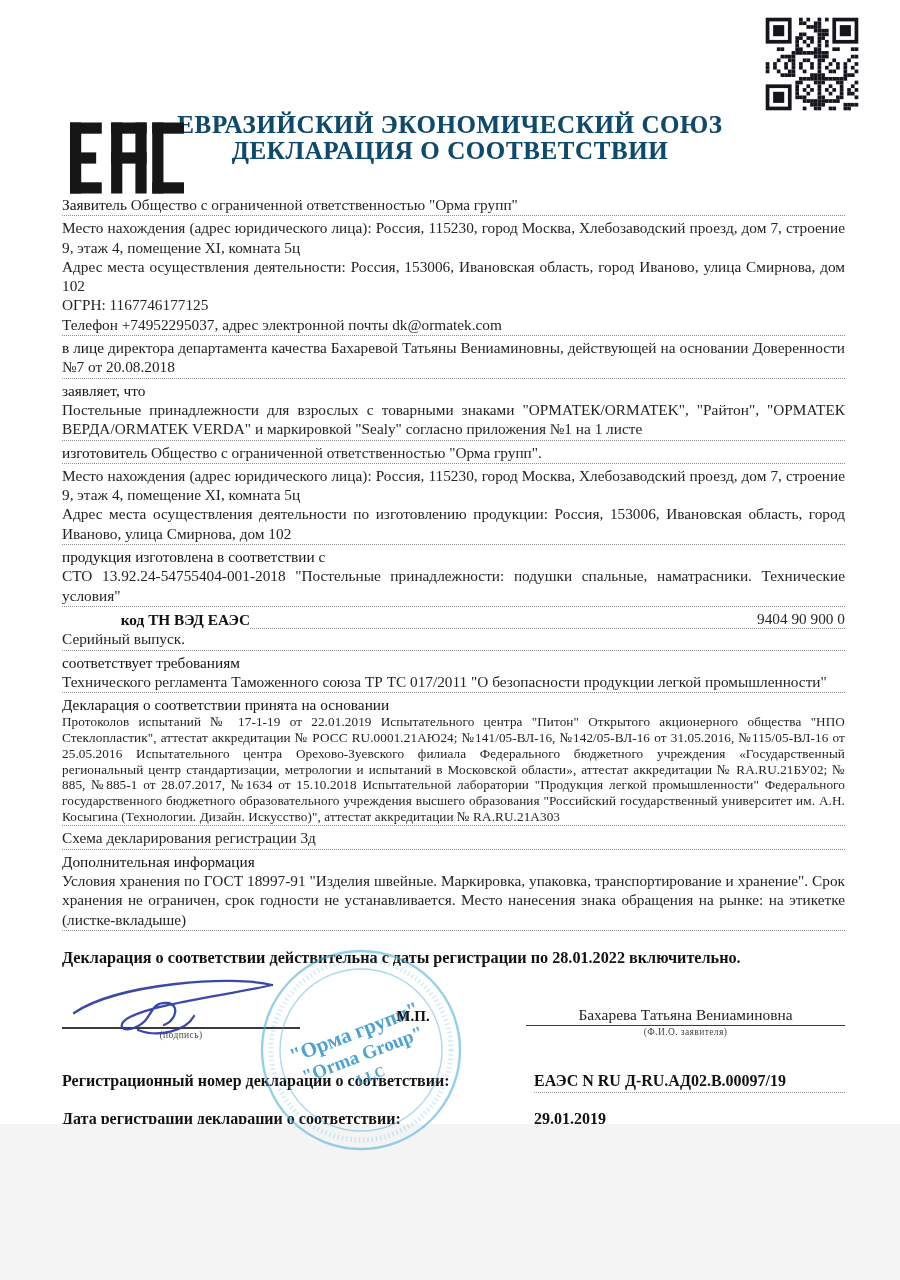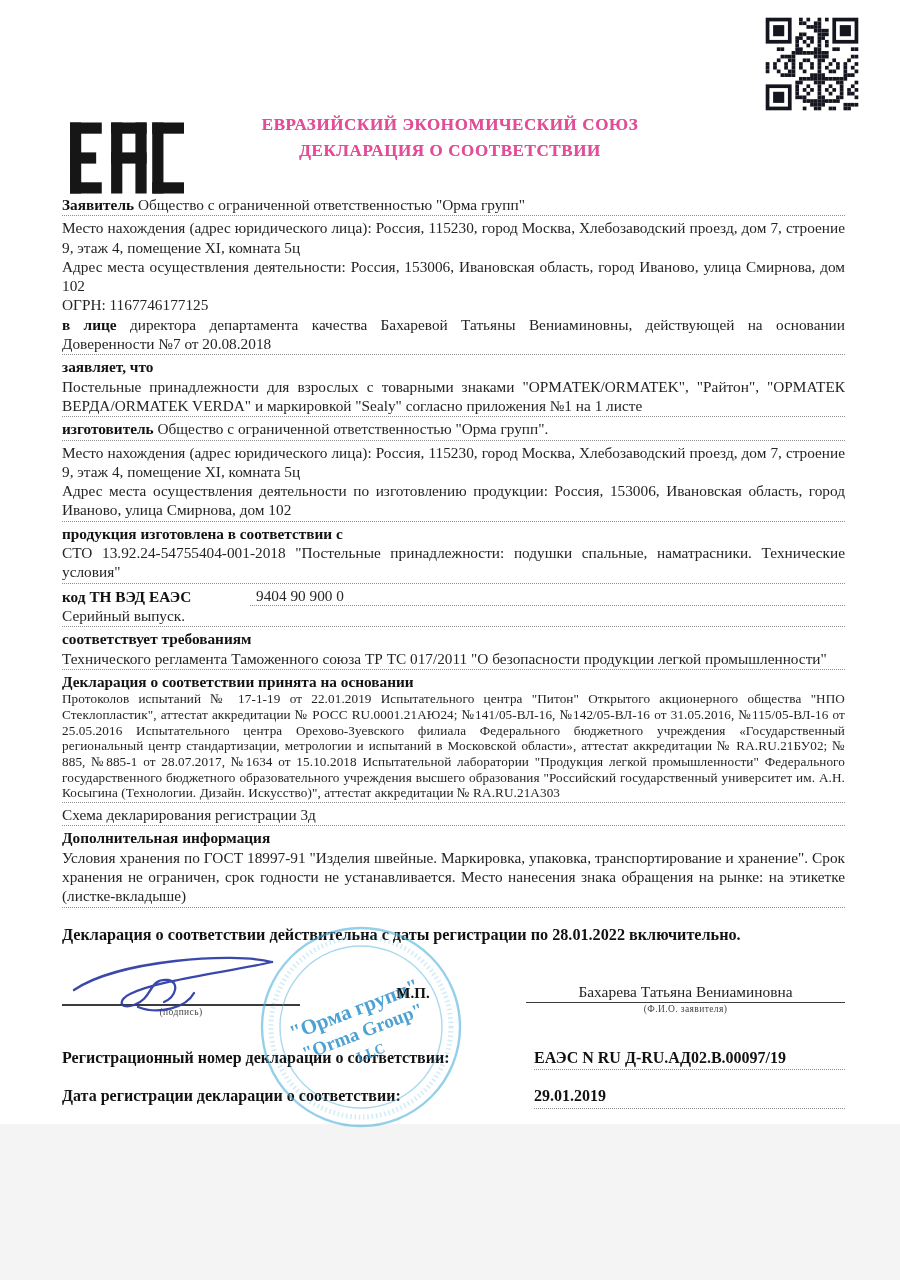--- a/index.html
+++ b/index.html
@@ -7,29 +7,29 @@
     position:relative; width:900px; height:1280px; margin:0 auto;
     background:#ffffff; overflow:hidden;
     font-family:"Liberation Serif","DejaVu Serif",serif;
     color:#262626;
   }
   .scan-band{position:absolute;left:0;bottom:0;width:100%;height:156px;background:#f4f4f4;}
   .qr{position:absolute;top:14px;right:36px;width:104px;height:100px;}
   .eac{position:absolute;top:120px;left:70px;width:114px;height:76px;}
   .titles{padding-top:112px;text-align:center;}
   .title-line{
-    font-weight:bold;color:#ec4899;font-size:17px;line-height:26px;
+    font-weight:bold;color:#0c4a6e;font-size:25px;line-height:26px;
     letter-spacing:0.6px; text-shadow:0 0 .5px rgba(0,0,0,.35);
   }
   .content{margin:31px 55px 0 62px;}
   .row{font-size:15.3px;line-height:19.3px;text-align:justify;color:#242424;}
   .row.left{text-align:left;}
-  .b{font-weight:bold;color:#121212;margin-top:13px;}
+  .b{font-weight:normal;color:#121212;margin-top:13px;}
   .sep-after{border-bottom:1px dotted #8d8d8d;padding-bottom:1px;margin-bottom:2px;}
-  .tnved{display:flex;align-items:flex-end;font-size:15.3px;line-height:19.3px;}
+  .tnved{display:flex;align-items:flex-end;font-size:15.3px;line-height:19.3px;text-align:right;}
   .tnved-label{font-weight:bold;color:#121212;width:188px;flex:none;}
   .tnved-value{flex:1;border-bottom:1px dotted #8d8d8d;padding-left:6px;}
   .small{font-size:13.2px;line-height:15.7px;text-align:justify;letter-spacing:.1px;}
   .validity{margin-top:17px;font-size:16.2px;line-height:21px;font-weight:bold;color:#121212;text-align:left;}
   .sig-area{position:relative;display:grid;grid-template-columns:238px 198px 1fr;column-gap:14px;margin-top:12px;height:74px;}
   .sig-left{position:relative;}
   .sig-svg{position:absolute;left:4px;top:-8px;width:222px;height:62px;}
   .hline{border-bottom:2px solid #3b3b3b;height:0;}
   .sig-left .hline{margin-top:46px;}
   .cap{font-size:9.5px;line-height:13px;color:#454545;text-align:center;letter-spacing:.4px;}
@@ -285,20 +285,21 @@
   <div class="content">
 
     <div class="row left sep-after">
       <span class="b">Заявитель</span>
       <span>Общество с ограниченной ответственностью "Орма групп"</span>
     </div>
 
     <div class="row">Место нахождения (адрес юридического лица): Россия, 115230, город Москва, Хлебозаводский проезд, дом 7, строение 9, этаж 4, помещение XI, комната 5ц</div>
     <div class="row">Адрес места осуществления деятельности: Россия, 153006, Ивановская область, город Иваново, улица Смирнова, дом 102</div>
     <div class="row left">ОГРН: 1167746177125</div>
+    <div class="row left sep-after">Телефон +74952295037, адрес электронной почты dk@ormatek.com</div>
 
     <div class="row sep-after">
       <span class="b">в лице</span>
       <span>директора департамента качества Бахаревой Татьяны Вениаминовны, действующей на основании Доверенности №7 от 20.08.2018</span>
     </div>
 
     <div class="row left">
       <span class="b">заявляет, что</span>
     </div>
     <div class="row sep-after">Постельные принадлежности для взрослых с товарными знаками "ОРМАТЕК/ORMATEK", "Райтон", "ОРМАТЕК ВЕРДА/ORMATEK VERDA" и маркировкой "Sealy" согласно приложения №1 на 1 листе</div>

